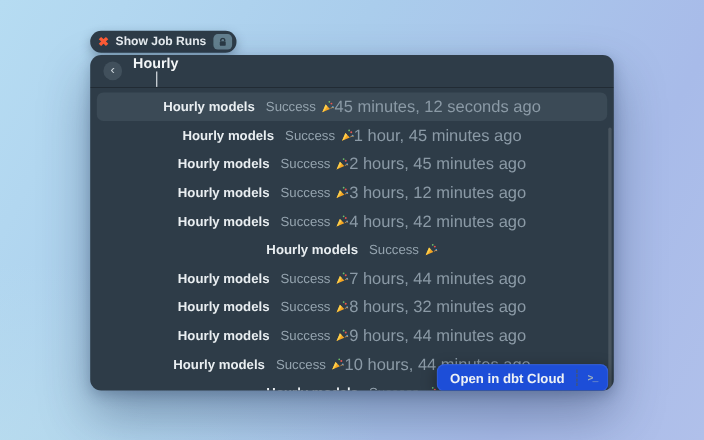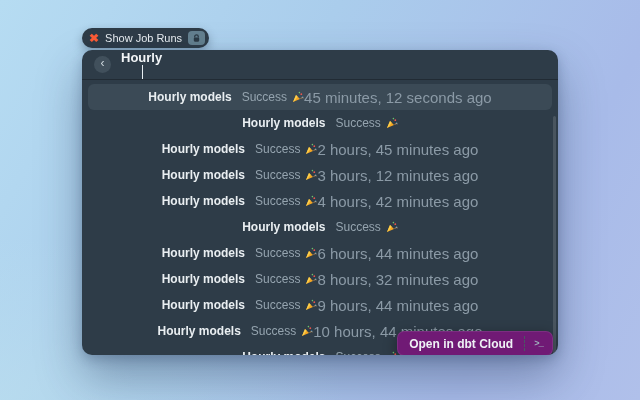--- a/index.html
+++ b/index.html
@@ -13,21 +13,21 @@
   }
 
   
   .pill {
     position:absolute; left:82px; top:28px; height:20px;
     background:#2e3c48; border-radius:10px;
     display:flex; align-items:center; gap:6px; padding:0 4px 0 7px;
     box-shadow:0 4px 10px rgba(25,45,70,.35);
   }
   .dbt-x { color:#ff5c35; font-size:12px; font-weight:bold; line-height:1; transform:scaleY(.95); }
-  .pill-label { color:#e9eef2; font-size:11px; font-weight:normal; white-space:nowrap; }
+  .pill-label { color:#e9eef2; font-size:11px; font-weight:bold; white-space:nowrap; }
   .lock-badge {
     width:17px; height:14px; border-radius:4px; background:#64808f;
     display:flex; align-items:center; justify-content:center;
   }
 
   
   .window {
     position:absolute; left:82px; top:50px; width:476px; height:305px;
     background:#2e3c48; border-radius:10px;
     box-shadow:0 22px 45px rgba(25,45,80,.38), 0 4px 12px rgba(25,45,80,.25);
@@ -59,21 +59,21 @@
   .emoji-icon { margin-left:5px; vertical-align:-2px; }
 
   .scrollbar-thumb {
     position:absolute; right:2px; top:36px; width:3px; height:250px;
     background:rgba(255,255,255,.13); border-radius:2px;
   }
 
   
   .action-tip {
     position:absolute; right:5px; bottom:-1px; height:25px;
-    background:#701a75; border:1px solid rgba(255,255,255,.09);
+    background:#1d4ed8; border:1px solid rgba(255,255,255,.09);
     border-radius:7px; display:flex; align-items:center;
     box-shadow:0 4px 14px rgba(0,0,0,.4);
     text-align:right;
   }
   .action-label { color:#eef2f5; font-size:12px; font-weight:bold; padding:0 11px; white-space:nowrap; }
   .action-divider { width:0; height:15px; border-left:1px dashed #4a5763; }
   .action-key {
     color:#9fb0bc; font-family:"Liberation Mono", monospace; font-size:9px;
     font-weight:bold; padding:0 9px; letter-spacing:-1px;
   }
@@ -124,20 +124,21 @@
           <span class="row-title">Hourly models</span>
           <span class="row-status"><span class="status-text">Success</span><svg class="emoji-icon" width="12" height="12" viewBox="0 0 12 12">
                 <path d="M1 11 L4 4 L8 8 Z" fill="#f5a623"></path>
                 <path d="M1 11 L4 4 L5.6 5.6 L2.8 9.8 Z" fill="#fbd04d"></path>
                 <circle cx="9.3" cy="3.2" r="0.9" fill="#e8554d"></circle>
                 <circle cx="10.6" cy="6.2" r="0.8" fill="#4da3e8"></circle>
                 <circle cx="7.4" cy="1.6" r="0.8" fill="#6fc06a"></circle>
                 <path d="M8.5 7.5 q2 -1.5 3 -0.5" stroke="#e8a04d" stroke-width="0.7" fill="none"></path>
               </svg></span>
         </div>
+        <span class="row-time">1 hour, 45 minutes ago</span>
       </div>
 
       <div class="row">
         <div class="row-left">
           <span class="row-title">Hourly models</span>
           <span class="row-status"><span class="status-text">Success</span><svg class="emoji-icon" width="12" height="12" viewBox="0 0 12 12">
                 <path d="M1 11 L4 4 L8 8 Z" fill="#f5a623"></path>
                 <path d="M1 11 L4 4 L5.6 5.6 L2.8 9.8 Z" fill="#fbd04d"></path>
                 <circle cx="9.3" cy="3.2" r="0.9" fill="#e8554d"></circle>
                 <circle cx="10.6" cy="6.2" r="0.8" fill="#4da3e8"></circle>
@@ -197,21 +198,21 @@
           <span class="row-title">Hourly models</span>
           <span class="row-status"><span class="status-text">Success</span><svg class="emoji-icon" width="12" height="12" viewBox="0 0 12 12">
                 <path d="M1 11 L4 4 L8 8 Z" fill="#f5a623"></path>
                 <path d="M1 11 L4 4 L5.6 5.6 L2.8 9.8 Z" fill="#fbd04d"></path>
                 <circle cx="9.3" cy="3.2" r="0.9" fill="#e8554d"></circle>
                 <circle cx="10.6" cy="6.2" r="0.8" fill="#4da3e8"></circle>
                 <circle cx="7.4" cy="1.6" r="0.8" fill="#6fc06a"></circle>
                 <path d="M8.5 7.5 q2 -1.5 3 -0.5" stroke="#e8a04d" stroke-width="0.7" fill="none"></path>
               </svg></span>
         </div>
-        <span class="row-time">6 hours, 44 minutes ago</span>
+        <span class="row-time">7 hours, 44 minutes ago</span>
       </div>
 
       <div class="row">
         <div class="row-left">
           <span class="row-title">Hourly models</span>
           <span class="row-status"><span class="status-text">Success</span><svg class="emoji-icon" width="12" height="12" viewBox="0 0 12 12">
                 <path d="M1 11 L4 4 L8 8 Z" fill="#f5a623"></path>
                 <path d="M1 11 L4 4 L5.6 5.6 L2.8 9.8 Z" fill="#fbd04d"></path>
                 <circle cx="9.3" cy="3.2" r="0.9" fill="#e8554d"></circle>
                 <circle cx="10.6" cy="6.2" r="0.8" fill="#4da3e8"></circle>

